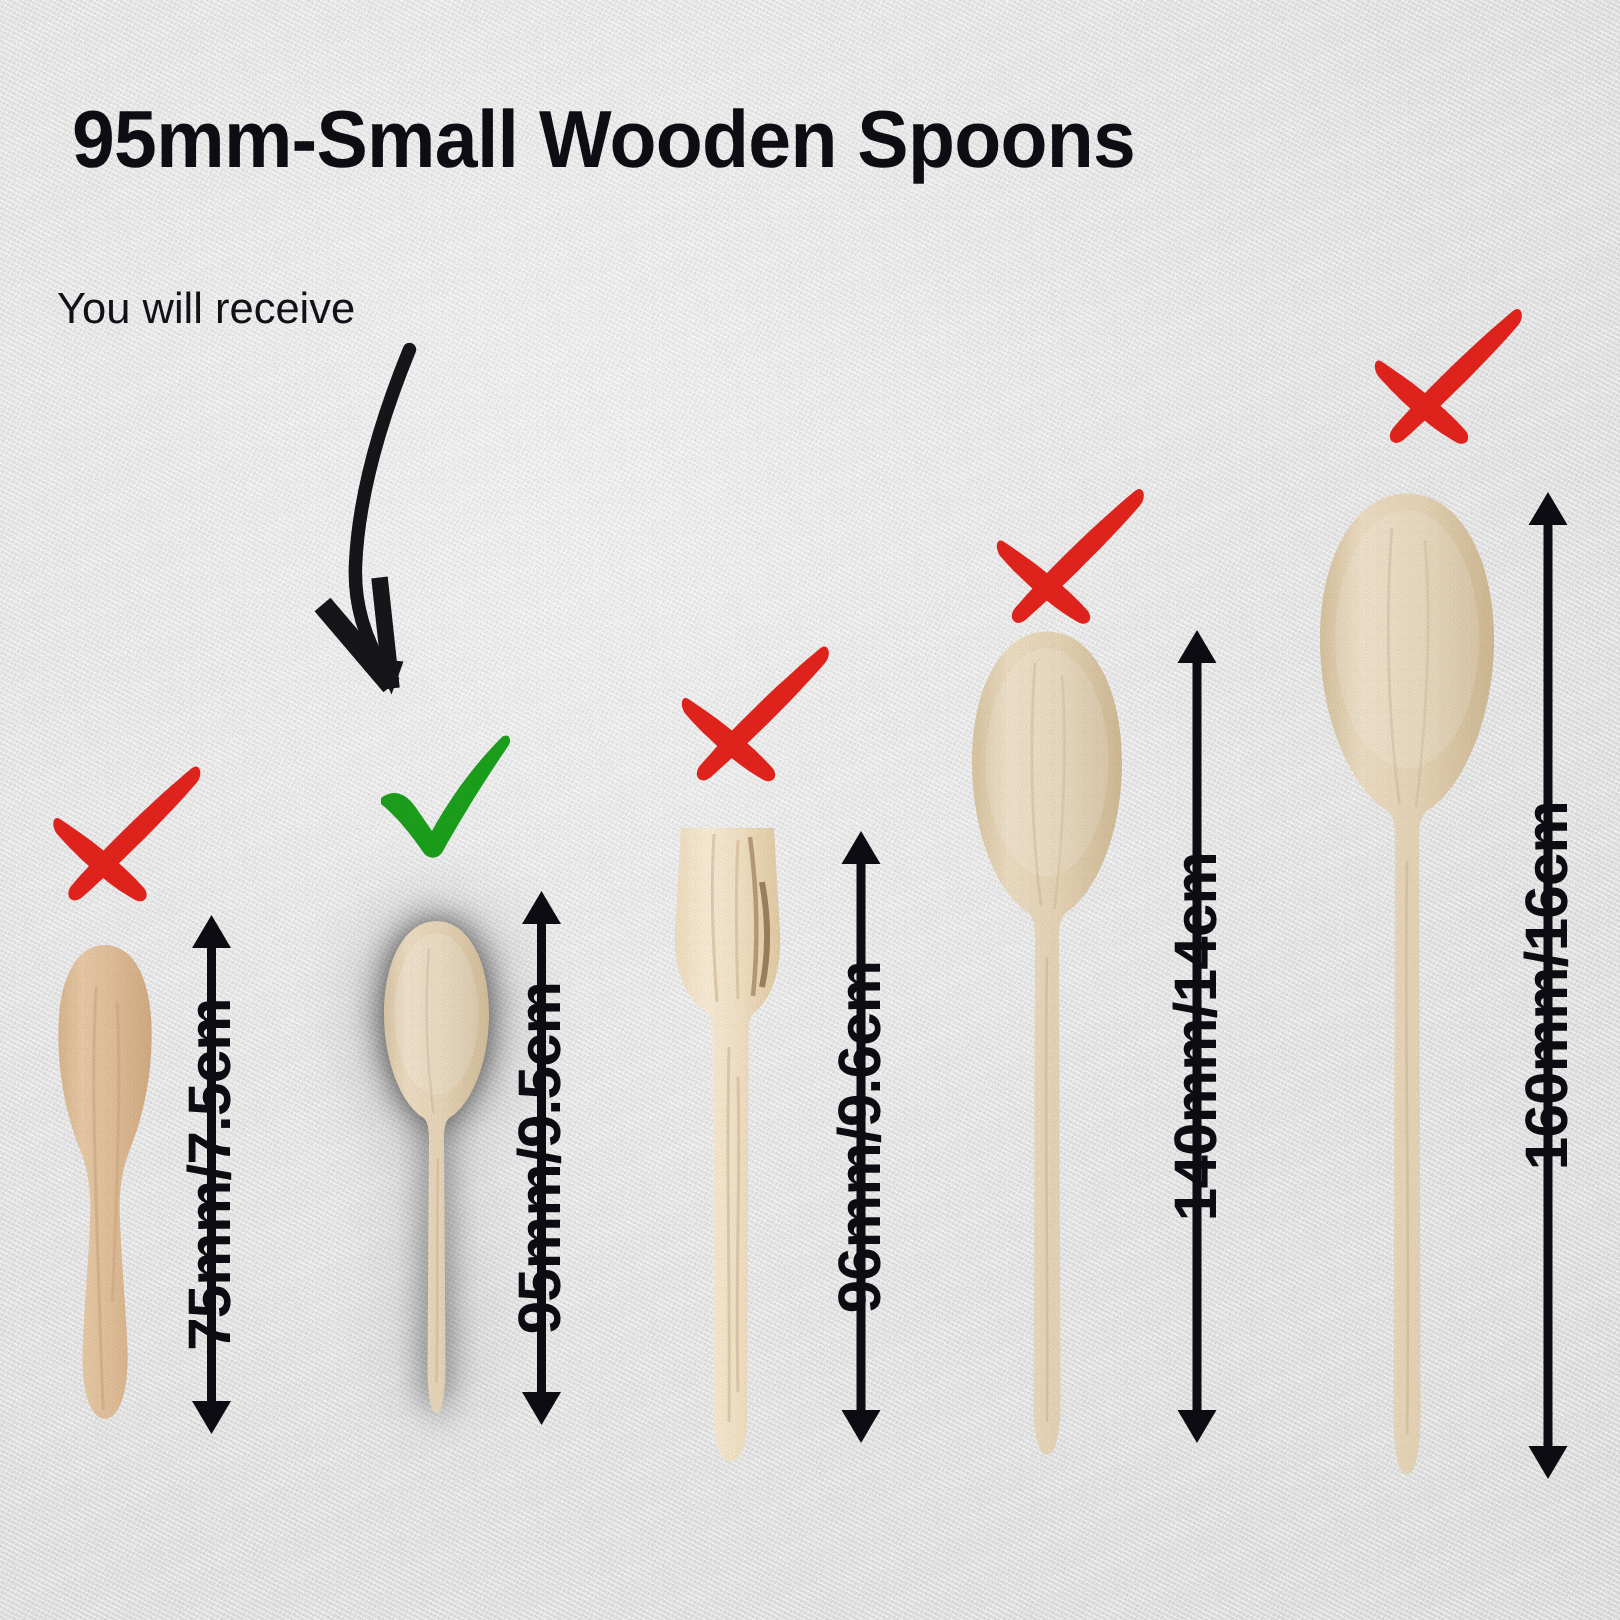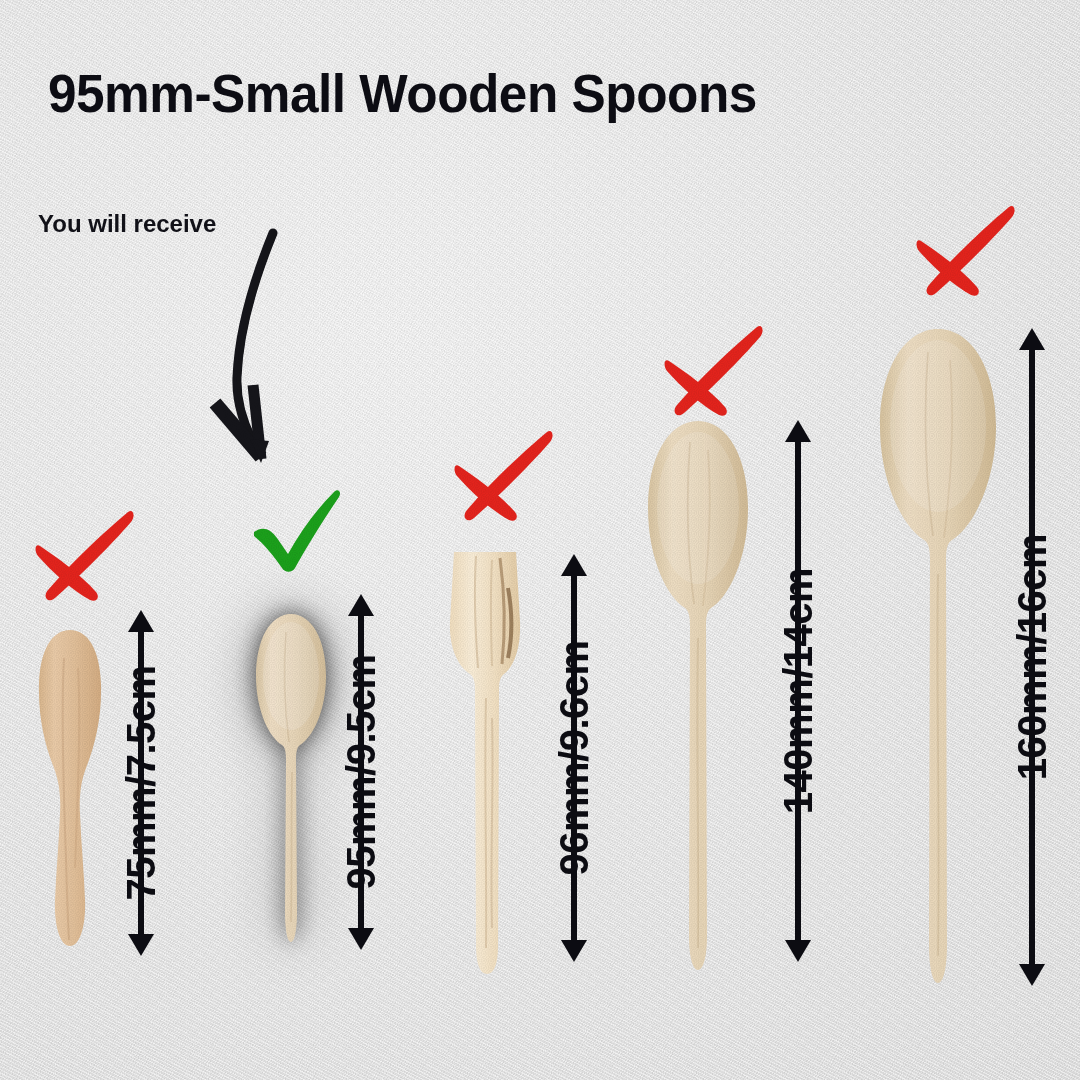--- a/index.html
+++ b/index.html
@@ -46,25 +46,24 @@
     letter-spacing: -0.5px;
     color: #0d0d14;
     white-space: nowrap;
     transform: scaleX(0.95);
     transform-origin: left center;
   }
   #subtitle {
     position: absolute;
     left: 38px;
     top: 190px;
-    font-size: 24px;
-    font-weight: 700;
+    font-size: 29px;
+    font-weight: 400;
     color: #111118;
     white-space: nowrap;
-    margin-top: 20px;
   }
 
   
   .mark {
     position: absolute;
     pointer-events: none;
   }
 
   
   .item {

